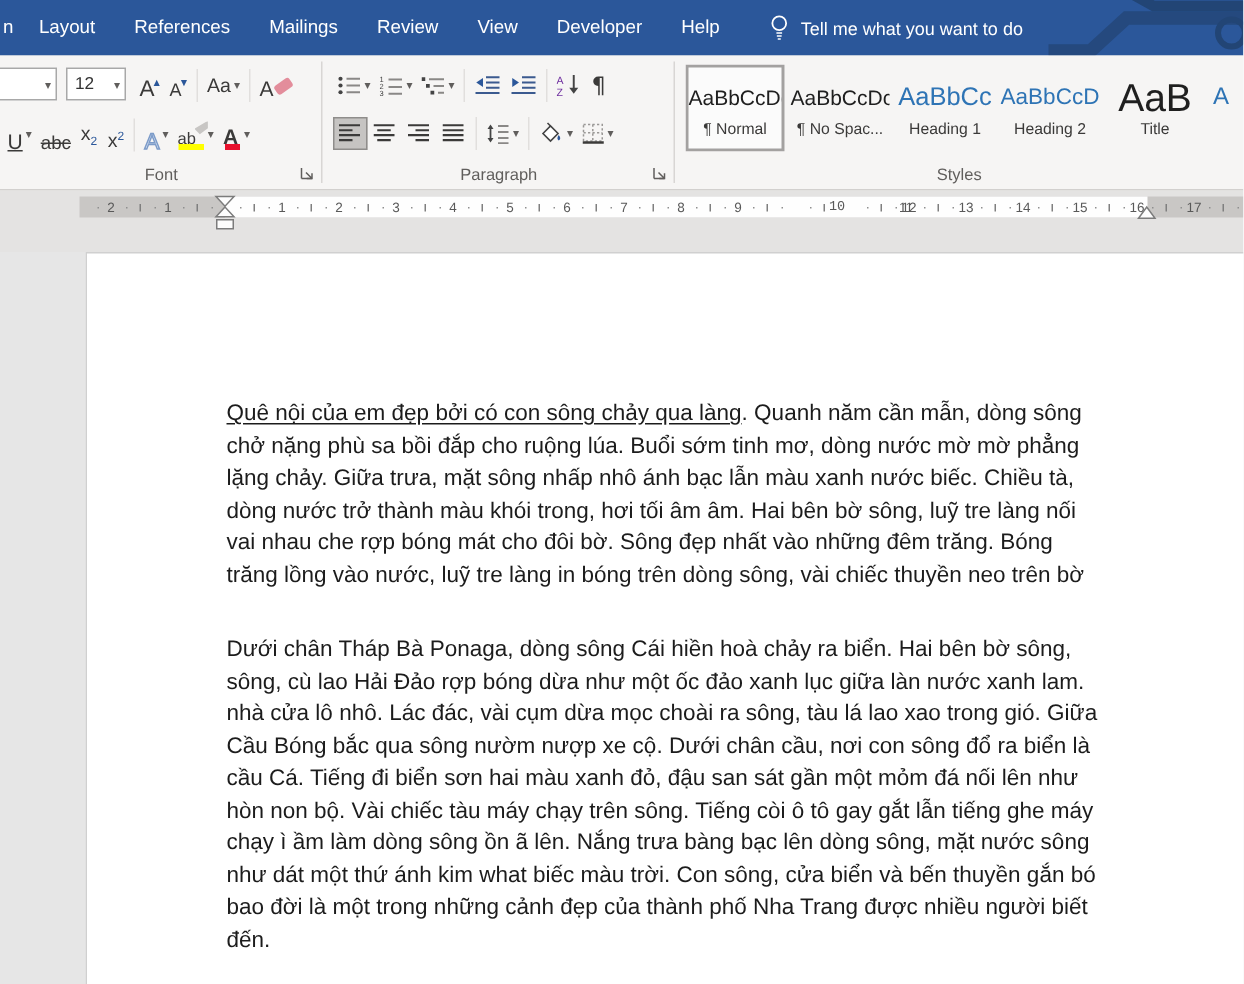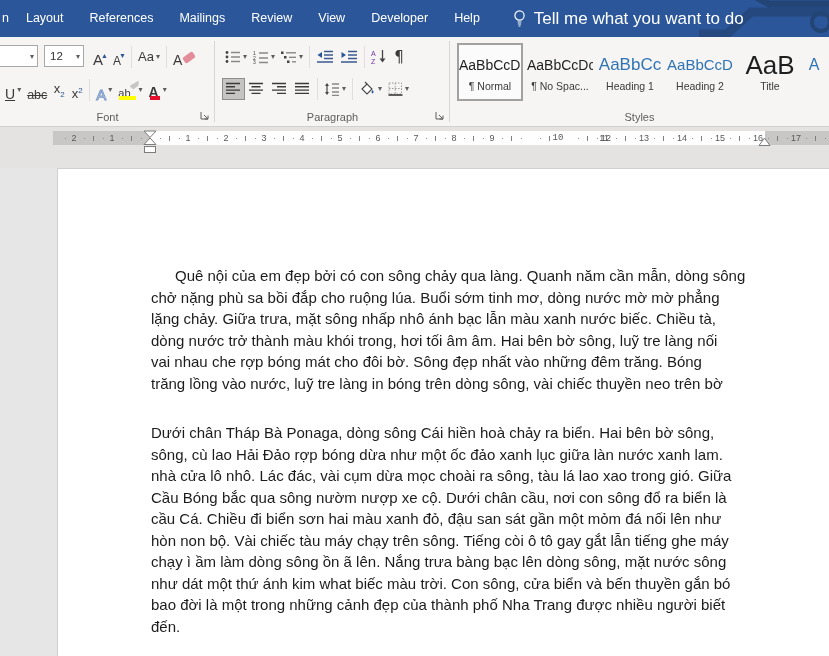--- a/index.html
+++ b/index.html
@@ -4,21 +4,21 @@
 <style>
   html,body{margin:0;padding:0;background:#fff;}
   #app{position:relative;width:829px;height:656px;overflow:hidden;
        font-family:"Liberation Sans",sans-serif;background:#e6e6e6;-webkit-font-smoothing:antialiased;}
 
   
   .tabbar{position:absolute;left:0;top:0;width:829px;height:37px;background:#2b579a;display:flex;align-items:center;overflow:hidden;}
   .deco{position:absolute;right:0;top:0;pointer-events:none;}
   .tab{color:#fff;font-size:12.5px;padding:0 13px;height:37px;line-height:37px;white-space:nowrap;cursor:default;position:relative;z-index:2;}
   .tab.partial{padding:0 4px 0 2px;}
-  .tellme{display:flex;align-items:center;color:#fff;font-size:17px;margin-left:20px;white-space:nowrap;z-index:2;}
+  .tellme{display:flex;align-items:center;color:#fff;font-size:12px;margin-left:20px;white-space:nowrap;z-index:2;}
   .tellme svg{margin-right:8px;}
 
   
   .ribbon{position:absolute;left:0;top:37px;width:829px;height:90px;background:#f6f5f4;border-bottom:1px solid #d2d0ce;box-sizing:border-box;}
   .group{position:absolute;top:0;height:89px;}
   .group-label{position:absolute;bottom:3px;left:0;right:0;text-align:center;font-size:11px;color:#605e5c;}
   .launcher{position:absolute;bottom:4px;right:4px;width:12px;height:12px;}
   .gsep{position:absolute;top:4px;bottom:4px;width:1px;background:#d8d6d4;}
 
   .row{position:absolute;left:0;display:flex;align-items:center;}
@@ -59,21 +59,21 @@
   .band .white{position:absolute;left:97px;top:0;width:615px;height:14px;background:#fefefe;}
   .rnum{position:absolute;top:1px;font-size:9px;color:#595959;transform:translateX(-50%);line-height:12px;}
   .rtick{position:absolute;top:5px;width:1px;height:5px;background:#7f7f7f;}
   .rdot{position:absolute;top:7px;width:1px;height:1px;background:#8f8f8f;}
   .marker{position:absolute;}
 
   
   .page{position:absolute;left:57px;top:168px;width:800px;height:520px;background:#ffffff;border:1px solid #d0d0d0;box-sizing:border-box;}
   .textcol{position:absolute;left:93px;top:96px;width:622px;font-size:15px;line-height:21.5px;color:#1c1c1c;}
   .line{white-space:nowrap;}
-  .ul{text-underline-offset:2px;margin-left:24px;}
+  .ul{text-decoration:underline;text-underline-offset:2px;}
   .para2{margin-top:28px;}
   .caret{display:inline-block;width:1.5px;height:16px;background:#000;margin-left:1px;vertical-align:-3px;}
 </style>
 </head>
 <body>
 
 <div id="app">
 
   <div class="tabbar">
     <svg class="deco" width="130" height="37" viewBox="0 0 130 37">
@@ -414,21 +414,21 @@
         <div class="line">lặng chảy. Giữa trưa, mặt sông nhấp nhô ánh bạc lẫn màu xanh nước biếc. Chiều tà,</div>
         <div class="line">dòng nước trở thành màu khói trong, hơi tối âm âm. Hai bên bờ sông, luỹ tre làng nối</div>
         <div class="line">vai nhau che rợp bóng mát cho đôi bờ. Sông đẹp nhất vào những đêm trăng. Bóng</div>
         <div class="line">trăng lồng vào nước, luỹ tre làng in bóng trên dòng sông, vài chiếc thuyền neo trên bờ</div>
       </div>
       <div class="para2">
         <div class="line">Dưới chân Tháp Bà Ponaga, dòng sông Cái hiền hoà chảy ra biển. Hai bên bờ sông,</div>
         <div class="line">sông, cù lao Hải Đảo rợp bóng dừa như một ốc đảo xanh lục giữa làn nước xanh lam.</div>
         <div class="line">nhà cửa lô nhô. Lác đác, vài cụm dừa mọc choài ra sông, tàu lá lao xao trong gió. Giữa</div>
         <div class="line">Cầu Bóng bắc qua sông nườm nượp xe cộ. Dưới chân cầu, nơi con sông đổ ra biển là</div>
-        <div class="line">cầu Cá. Chiều đi biển sơn hai màu xanh đỏ, đậu san sát gần một mỏm đá nối lên như</div>
+        <div class="line">cầu Cá. Tiếng đi biển sơn hai màu xanh đỏ, đậu san sát gần một mỏm đá nối lên như</div>
         <div class="line">hòn non bộ. Vài chiếc tàu máy chạy trên sông. Tiếng còi ô tô gay gắt lẫn tiếng ghe máy</div>
         <div class="line">chạy ì ầm làm dòng sông ồn ã lên. Nắng trưa bàng bạc lên dòng sông, mặt nước sông</div>
         <div class="line">như dát một thứ ánh kim what biếc màu trời. Con sông, cửa biển và bến thuyền gắn bó</div>
         <div class="line">bao đời là một trong những cảnh đẹp của thành phố Nha Trang được nhiều người biết</div>
         <div class="line">đến.</div>
       </div>
     </div>
   </div>
 </div>
 

